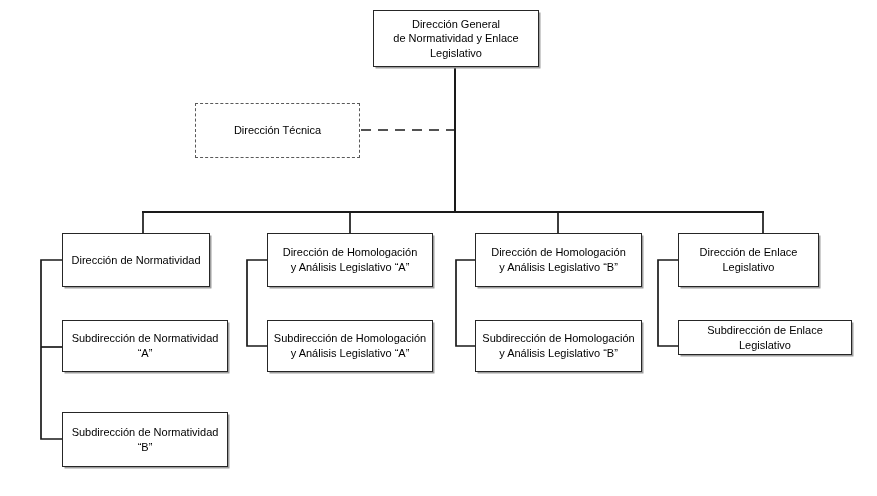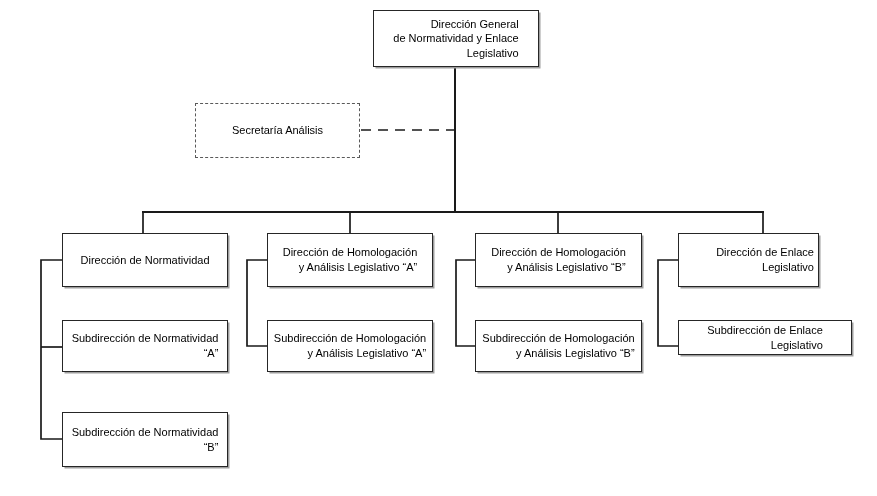--- a/index.html
+++ b/index.html
@@ -19,34 +19,34 @@
     width: 877px; height: 496px;
   }
   .node {
     position: absolute;
     background: #ffffff;
     border: 1px solid #262626;
     box-shadow: 2px 2px 0 -0.5px #9e9e9e;
     display: flex;
     align-items: center;
     justify-content: center;
-    text-align: right;
+    text-align: center;
     white-space: pre-line;
     line-height: 1.32;
     padding: 2px 4px;
     box-sizing: border-box;
   }
   .node--dashed {
     border: 1px dashed #595959;
     box-shadow: none;
   }
   
   .n-root      { left: 373px; top: 10px;  width: 166px; height: 57px; }
   .n-secretaria{ left: 195px; top: 103px; width: 165px; height: 55px; }
-  .n-dir1      { left: 62px;  top: 233px; width: 166px; height: 54px; }
+  .n-dir1      { left: 62px;  top: 233px; width: 148px; height: 54px; }
   .n-dir2      { left: 267px; top: 233px; width: 166px; height: 54px; }
   .n-dir3      { left: 475px; top: 233px; width: 167px; height: 54px; }
   .n-dir4      { left: 678px; top: 233px; width: 141px; height: 54px; }
   .n-sub1a     { left: 62px;  top: 320px; width: 166px; height: 52px; }
   .n-sub2a     { left: 267px; top: 320px; width: 166px; height: 52px; }
   .n-sub3b     { left: 475px; top: 320px; width: 167px; height: 52px; }
   .n-sub4      { left: 678px; top: 320px; width: 174px; height: 35px; }
   .n-sub1b     { left: 62px;  top: 412px; width: 166px; height: 55px; }
 </style>
 </head>
@@ -74,21 +74,21 @@
 
     <polyline points="475,260 456,260 456,346 475,346" fill="none" stroke="#1a1a1a" stroke-width="1.7"></polyline>
 
     <polyline points="678,260 658,260 658,346 678,346" fill="none" stroke="#1a1a1a" stroke-width="1.7"></polyline>
   </svg>
 
   <div class="node n-root">Dirección General
 de Normatividad y Enlace
 Legislativo</div>
 
-  <div class="node node--dashed n-secretaria">Secretaría Análisis</div>
+  <div class="node node--dashed n-secretaria">Dirección Técnica</div>
 
   <div class="node n-dir1">Dirección de Normatividad</div>
 
   <div class="node n-dir2">Dirección de Homologación
 y Análisis Legislativo “A”</div>
 
   <div class="node n-dir3">Dirección de Homologación
 y Análisis Legislativo “B”</div>
 
   <div class="node n-dir4">Dirección de Enlace Legislativo</div>

